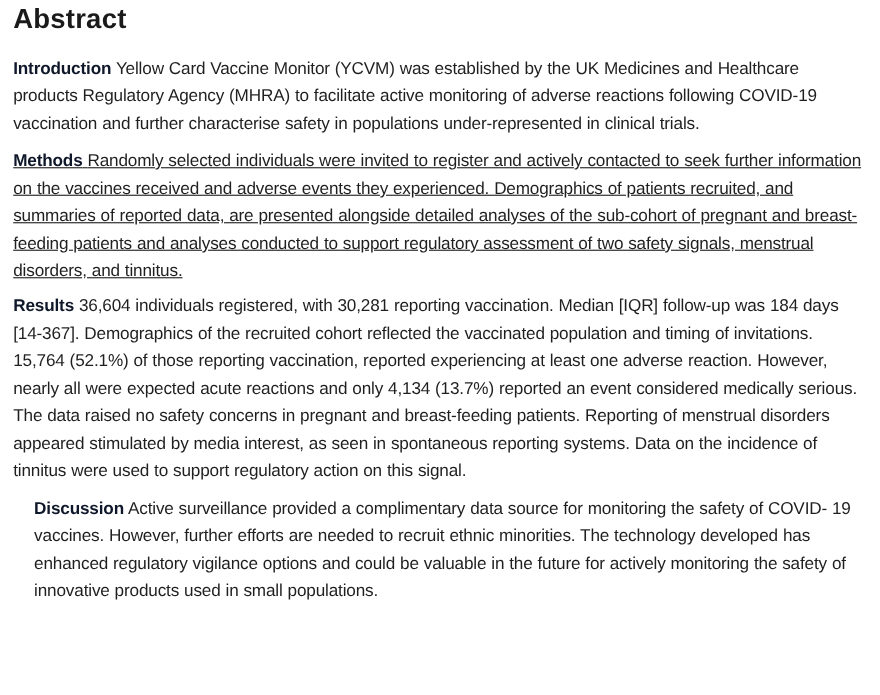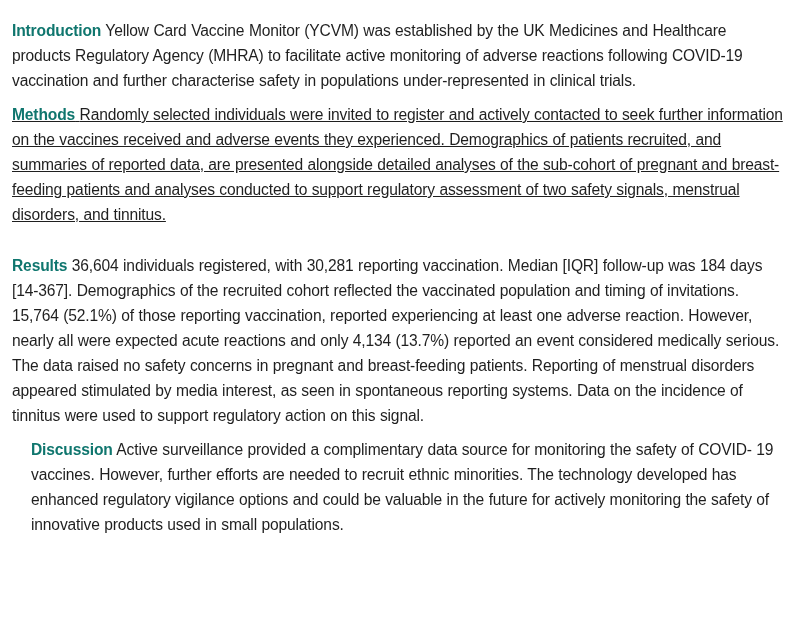--- a/index.html
+++ b/index.html
@@ -29,31 +29,32 @@
     }
     .section {
       margin: 0;
       font-size: 15.6px;
       line-height: 25px;
       letter-spacing: -0.15px;
       word-spacing: 0.3px;
     }
     .s-intro { margin-top: 18px; }
     .s-methods { margin-top: 9px; text-decoration: underline; }
-    .s-results { margin-top: 26px; }
+    .s-results { margin-top: 7px; }
     .s-discussion { margin-top: 9px; margin-left: 19px; }
     .label {
       font-weight: bold;
-      color: #0f766e;
+      color: #0f172a;
     }
   </style>
 </head>
 <body>
 
 <div class="page">
+  <h1>Abstract</h1>
 
   <p class="section s-intro"><span class="label">Introduction</span> <span>Yellow Card Vaccine Monitor (YCVM) was established by the UK Medicines and Healthcare products Regulatory Agency (MHRA) to facilitate active monitoring of adverse reactions following COVID-19 vaccination and further characterise safety in populations under-represented in clinical trials.</span></p>
 
   <p class="section s-methods"><span class="label">Methods</span> <span>Randomly selected individuals were invited to register and actively contacted to seek further information on the vaccines received and adverse events they experienced. Demographics of patients recruited, and summaries of reported data, are presented alongside detailed analyses of the sub-cohort of pregnant and breast-feeding patients and analyses conducted to support regulatory assessment of two safety signals, menstrual disorders, and tinnitus.</span></p>
 
   <p class="section s-results"><span class="label">Results</span> <span>36,604 individuals registered, with 30,281 reporting vaccination. Median [IQR] follow-up was 184 days [14-367]. Demographics of the recruited cohort reflected the vaccinated population and timing of invitations. 15,764 (52.1%) of those reporting vaccination, reported experiencing at least one adverse reaction. However, nearly all were expected acute reactions and only 4,134 (13.7%) reported an event considered medically serious. The data raised no safety concerns in pregnant and breast-feeding patients. Reporting of menstrual disorders appeared stimulated by media interest, as seen in spontaneous reporting systems. Data on the incidence of tinnitus were used to support regulatory action on this signal.</span></p>
 
   <p class="section s-discussion"><span class="label">Discussion</span> <span>Active surveillance provided a complimentary data source for monitoring the safety of COVID- 19 vaccines. However, further efforts are needed to recruit ethnic minorities. The technology developed has enhanced regulatory vigilance options and could be valuable in the future for actively monitoring the safety of innovative products used in small populations.</span></p>
 </div>
 

